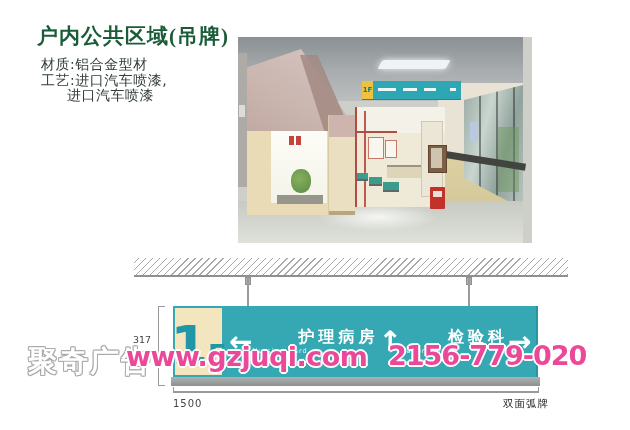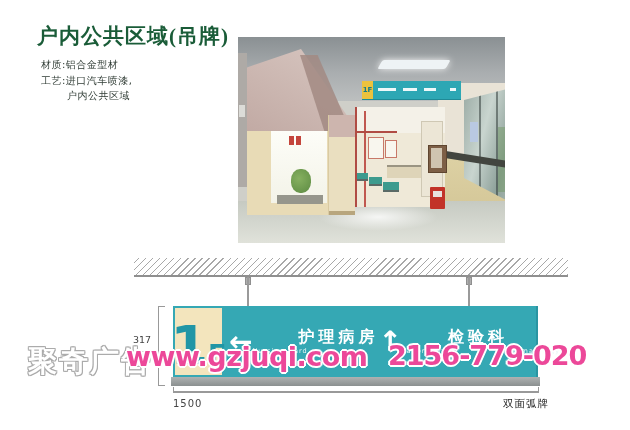--- a/index.html
+++ b/index.html
@@ -3,25 +3,25 @@
 <meta charset="utf-8">
 <style>
   html,body{margin:0;padding:0;background:#fff;}
   .stage{position:relative;width:630px;height:430px;background:#fff;overflow:hidden;
          font-family:"DejaVu Sans","Liberation Sans",sans-serif;}
   .abs{position:absolute;}
 
   
   .page-title{left:37px;top:22px;font-family:"Liberation Serif","DejaVu Serif",serif;
     font-weight:bold;font-size:21px;color:#1a5c38;letter-spacing:1px;}
-  .specs{left:41px;top:57px;font-size:10px;line-height:15.5px;color:#313d36;letter-spacing:0.5px;}
+  .specs{left:41px;top:57px;font-size:14px;line-height:15.5px;color:#313d36;letter-spacing:0.5px;}
   .spec-indent{padding-left:26px;}
 
   
-  .photo{left:238px;top:37px;width:267px;height:206px;overflow:hidden;background:#cfcfc9;}
+  .photo{left:238px;top:37px;width:294px;height:206px;overflow:hidden;background:#cfcfc9;}
   .ph-ceiling{left:0;top:0;width:285px;height:64px;
     background:linear-gradient(180deg,#8a9093 0%,#a9adaf 55%,#bcbfbf 100%);}
   .ph-light{left:142px;top:23px;width:68px;height:9px;background:#eef3f5;border-radius:2px;
     transform:skewX(-30deg);box-shadow:0 0 7px rgba(255,255,255,.9);}
   .ph-rightwall{left:200px;top:46px;width:85px;height:80px;background:#e9e3d6;}
   .ph-rightwall-lower{left:200px;top:118px;width:85px;height:88px;
     background:linear-gradient(180deg,#ddd1a4,#cfc191);}
   .ph-window{left:226px;top:48px;width:59px;height:124px;
     clip-path:polygon(0 12%,100% 0,100% 100%,0 75%);
     background:linear-gradient(105deg,#9aaaa4 0%,#c9d5cf 35%,#8fa29b 65%,#b9c6c0 100%);}
@@ -119,21 +119,21 @@
 </style>
 </head>
 <body>
 
 <div class="stage">
 
   <div class="abs page-title">户内公共区域(吊牌)</div>
   <div class="abs specs">
     <div>材质:铝合金型材</div>
     <div>工艺:进口汽车喷漆,</div>
-    <div class="spec-indent">户内公共区域</div>
+    <div class="spec-indent">进口汽车喷漆</div>
   </div>
 
   <div class="abs photo">
     <div class="abs ph-ceiling"></div>
     <div class="abs ph-light"></div>
     <div class="abs ph-rightwall"></div>
     <div class="abs ph-rightwall-lower"></div>
     <div class="abs ph-window">
       <div class="abs ph-window-bars"></div>
       <div class="abs ph-window-green"></div>
@@ -203,24 +203,20 @@
       <span class="dwg-arrow">←</span>
       <span class="dwg-entry">
         <div class="zh">护理病房</div>
         <div class="en">Nursing ward</div>
       </span>
       <span class="dwg-arrow">↑</span>
       <span class="dwg-entry">
         <div class="zh">检验科</div>
         <div class="en">Laboratory</div>
       </span>
-      <span class="dwg-entry">
-        <div class="zh">口腔科</div>
-        <div class="en">Stomatology</div>
-      </span>
       <span class="dwg-arrow">→</span>
     </div>
     <div class="abs dwg-base"></div>
   </div>
 
   <div class="abs bracket-left"></div>
   <div class="abs dim-317">317</div>
   <div class="abs bracket-bottom"></div>
   <div class="abs dim-1500">1500</div>
   <div class="abs type-label">双面弧牌</div>

